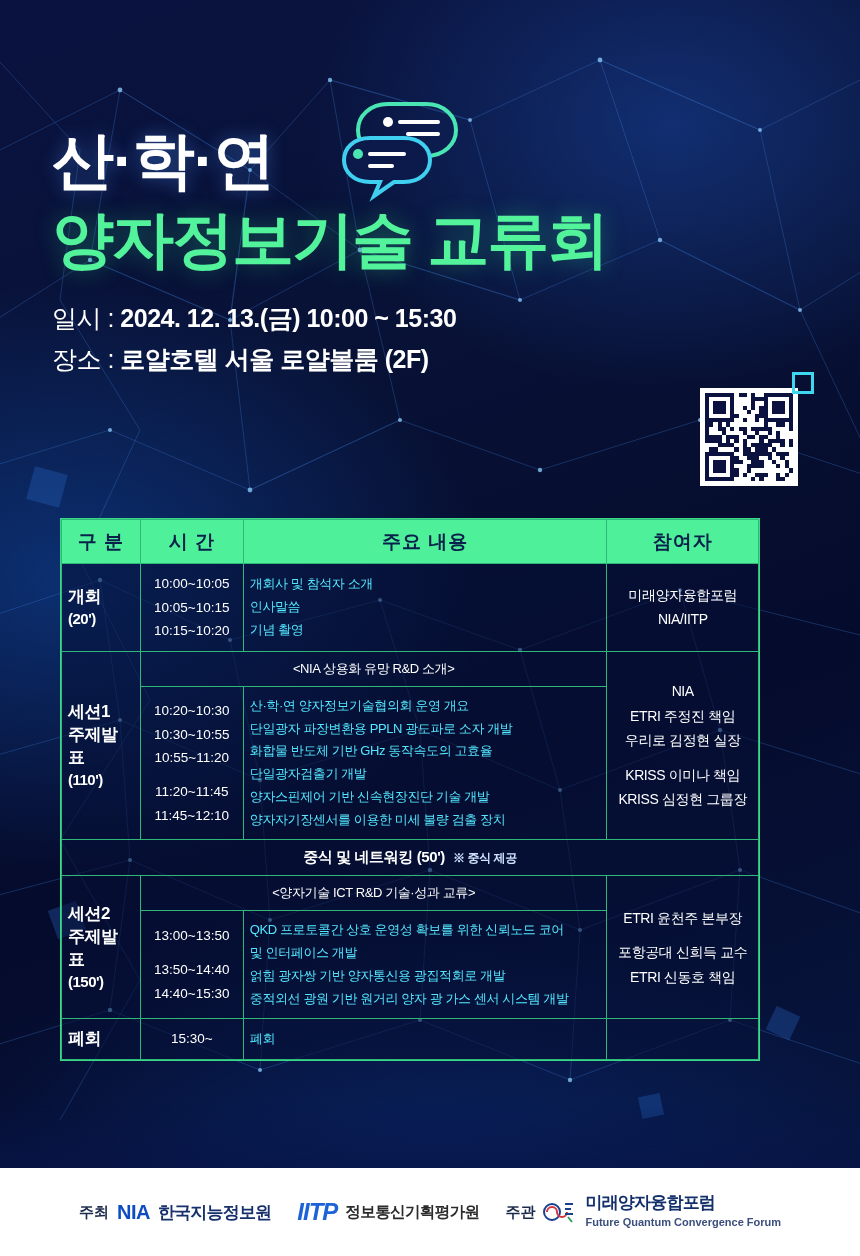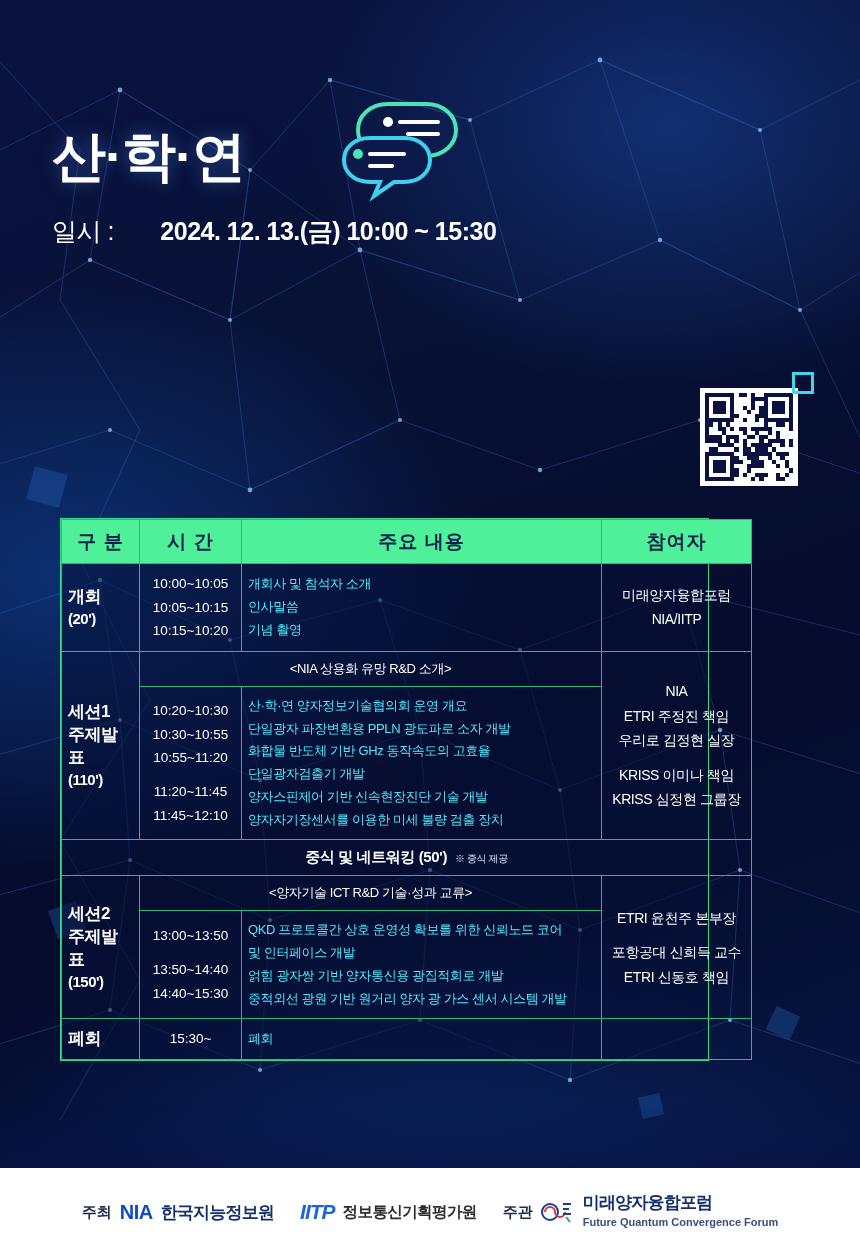--- a/index.html
+++ b/index.html
@@ -43,21 +43,21 @@
     gap: 26px;
   }
   
   .head {
     position: absolute;
     left: 52px;
     top: 128px;
     width: 760px;
   }
   .title1 {
-    font-size: 54px;
+    font-size: 62px;
     font-weight: bold;
     color: #ffffff;
     letter-spacing: -1px;
     line-height: 1.05;
     text-shadow: 0 0 18px rgba(80,150,255,0.45);
   }
   .title2 {
     margin-top: 14px;
     font-size: 62px;
     font-weight: bold;
@@ -67,21 +67,21 @@
     text-shadow: 0 0 22px rgba(50,230,140,0.35);
   }
   .meta {
     margin-top: 26px;
     color: #ffffff;
     font-size: 25px;
     line-height: 1.62;
     letter-spacing: -0.5px;
   }
   .meta .lbl { font-weight: normal; }
-  .meta .val { font-weight: bold; margin-left: 40px; }
+  .meta .val { font-weight: bold; }
   .bubbles {
     position: absolute;
     left: 340px;
     top: 92px;
     width: 130px;
     height: 110px;
   }
   
   .qr-wrap {
     position: absolute;
@@ -106,21 +106,21 @@
     position: absolute;
     width: 16px;
     height: 16px;
     border: 3px solid #3fd6f0;
   }
   
   .table-wrap {
     position: absolute;
     left: 60px;
     top: 518px;
-    width: 649px;
+    width: 700px;
     border: 1px solid #39d98a;
     box-sizing: border-box;
     background: rgba(6,16,54,0.55);
   }
   table.agenda {
     width: 100%;
     border-collapse: collapse;
     table-layout: fixed;
   }
   table.agenda td, table.agenda th {
@@ -184,22 +184,22 @@
   }
   td.lunch {
     text-align: center;
     color: #ffffff;
     font-size: 15px;
     font-weight: bold;
     letter-spacing: -0.4px;
     padding: 9px 4px;
   }
   td.lunch .note {
-    font-size: 10px;
-    font-weight: normal;
+    font-size: 12px;
+    font-weight: bold;
     color: #cfe3ff;
     margin-left: 8px;
     margin-top: 38px;
   }
   .blank-line { display: block; height: 10px; }
   
   .f-grp {
     display: flex;
     align-items: center;
     gap: 8px;
@@ -216,21 +216,21 @@
     letter-spacing: -0.5px;
   }
   .nia-text {
     color: #15306b;
     font-size: 17px;
     font-weight: bold;
     letter-spacing: -0.8px;
   }
   .iitp-logo {
     color: #1b63d6;
-    font-size: 21px;
+    font-size: 24px;
     font-weight: bold;
     font-style: italic;
     letter-spacing: -1px;
   }
   .iitp-text {
     color: #2b2b2b;
     font-size: 15.5px;
     font-weight: bold;
     letter-spacing: -0.6px;
   }
@@ -336,24 +336,29 @@
       <line x1="68" y1="42" x2="98" y2="42"></line>
       <line x1="30" y1="62" x2="64" y2="62"></line>
       <line x1="30" y1="74" x2="52" y2="74"></line>
     </g>
     <circle cx="48" cy="30" r="5" fill="#ffffff"></circle>
     <circle cx="18" cy="62" r="5" fill="#49e6b4"></circle>
   </svg>
 
   <div class="head">
     <div class="title1">산·학·연</div>
+    <div class="title2">양자정보기술 교류회</div>
     <div class="meta">
       <div>
         <span class="lbl">일시 :</span>
         <span class="val">2024. 12. 13.(금) 10:00 ~ 15:30</span>
+      </div>
+      <div>
+        <span class="lbl">장소 :</span>
+        <span class="val">로얄호텔 서울 로얄볼룸 (2F)</span>
       </div>
     </div>
   </div>
 
   <div class="qr-wrap">
     <div class="qr-grid" id="qrgrid">
         <i class="on"></i>
         <i class="on"></i>
         <i class="on"></i>
         <i class="on"></i>

